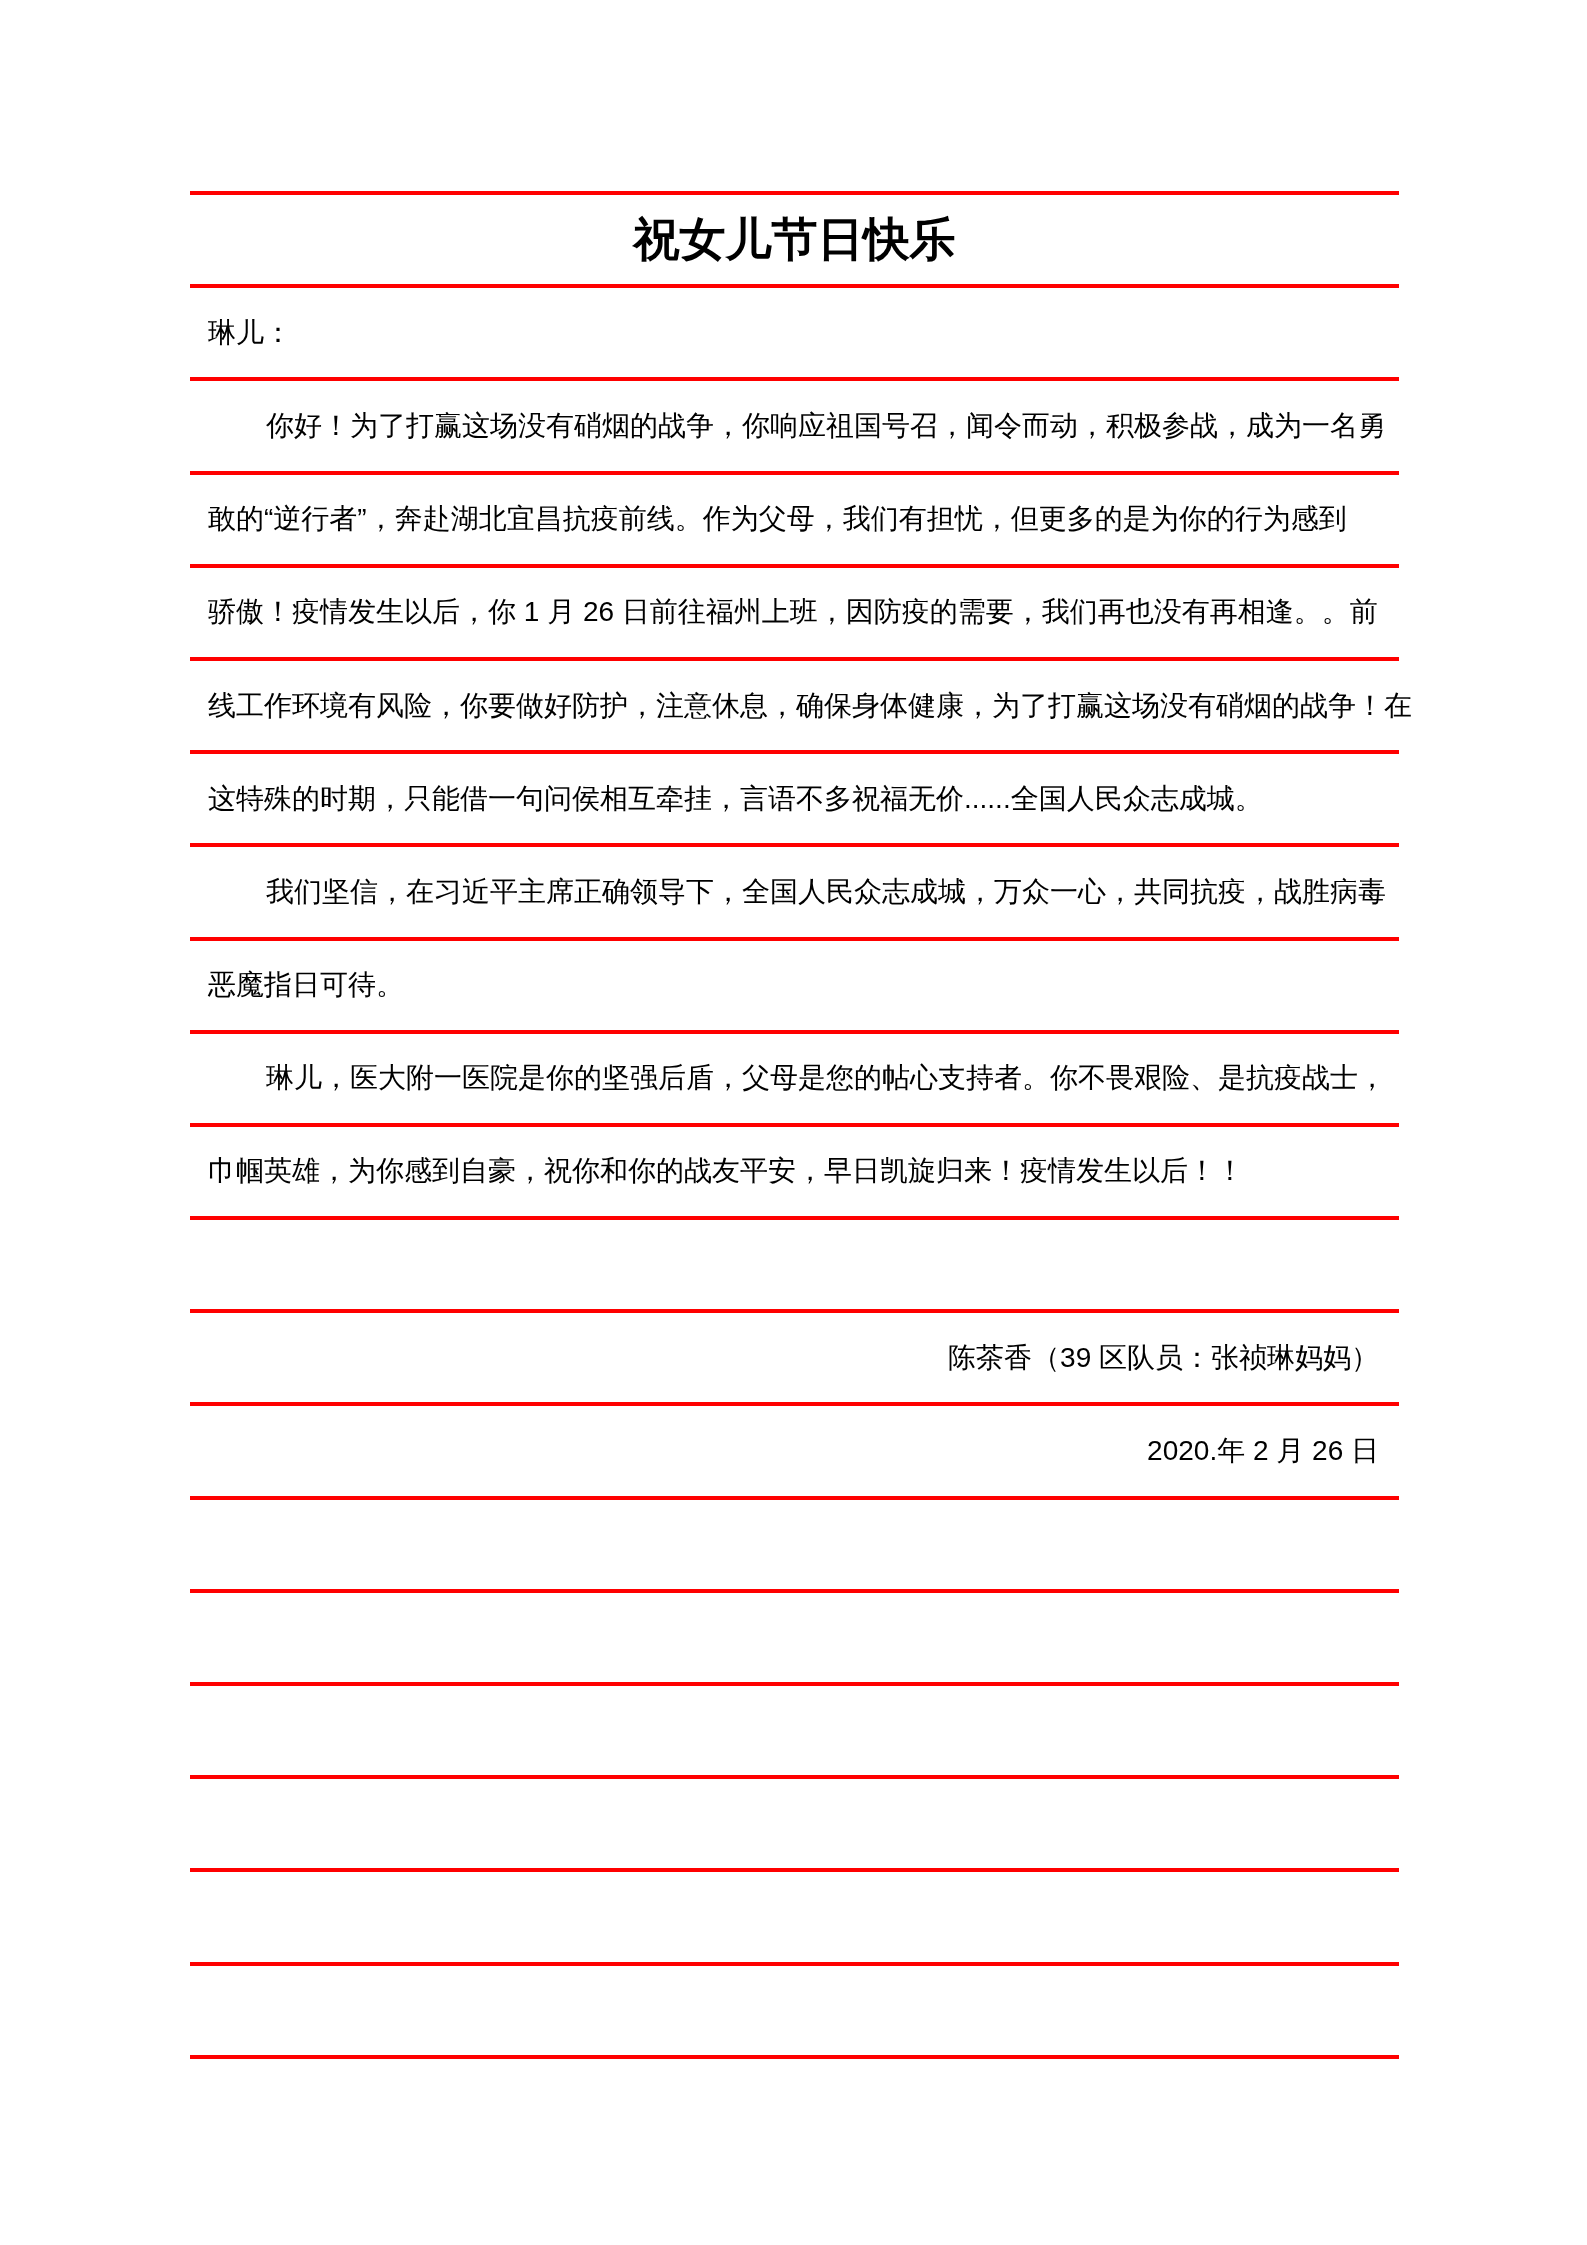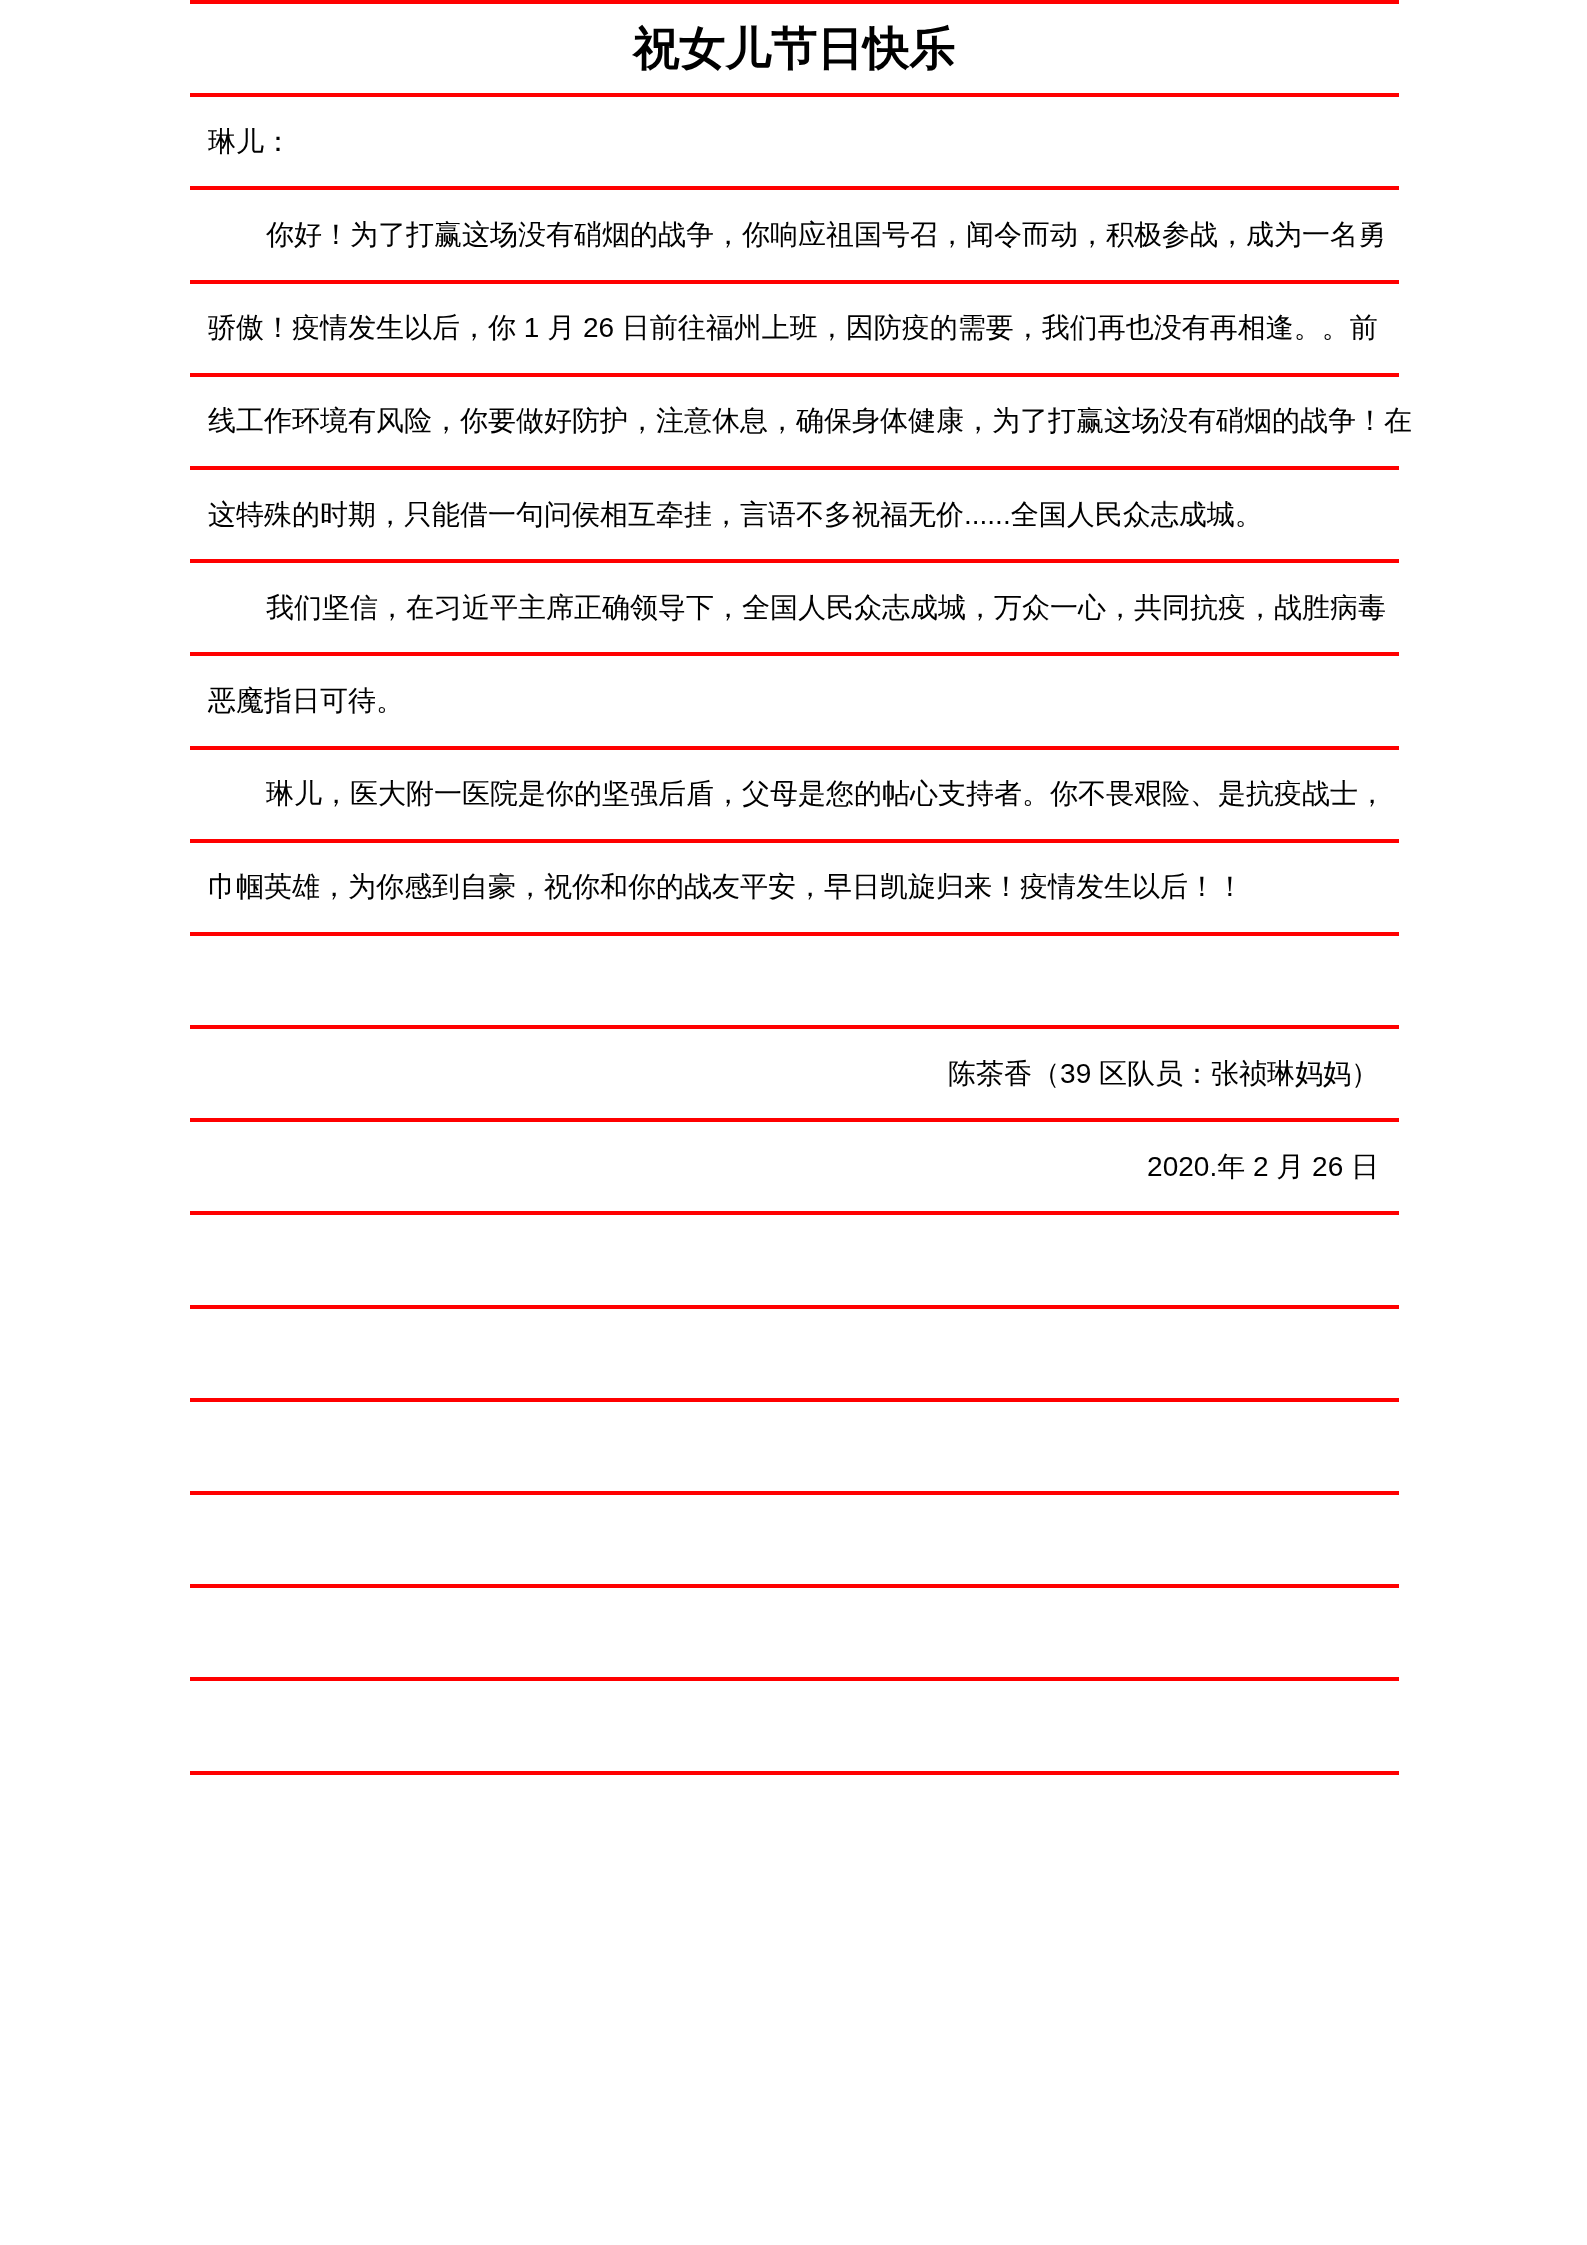--- a/index.html
+++ b/index.html
@@ -16,20 +16,21 @@
   }
   .paper {
     position: relative;
     width: 1587px;
     height: 2245px;
     background: #ffffff;
   }
   .rows {
     margin-left: 190px;
     width: 1209px;
+    padding-top: 191px;
     box-sizing: border-box;
   }
   .row {
     border-top: 4px solid #ff0000;
     height: 89.2px;
     display: flex;
     align-items: center;
     font-size: 28px;
     letter-spacing: 0px;
     white-space: nowrap;
@@ -69,20 +70,23 @@
     </div>
 
     <div class="row">
       <span>琳儿：</span>
     </div>
 
     <div class="row indent">
       <span>你好！为了打赢这场没有硝烟的战争，你响应祖国号召，闻令而动，积极参战，成为一名勇</span>
     </div>
 
+    <div class="row">
+      <span>敢的“逆行者”，奔赴湖北宜昌抗疫前线。作为父母，我们有担忧，但更多的是为你的行为感到</span>
+    </div>
 
     <div class="row">
       <span>骄傲！疫情发生以后，你 1 月 26 日前往福州上班，因防疫的需要，我们再也没有再相逢。。前</span>
     </div>
 
     <div class="row">
       <span>线工作环境有风险，你要做好防护，注意休息，确保身体健康，为了打赢这场没有硝烟的战争！在</span>
     </div>
 
     <div class="row">

